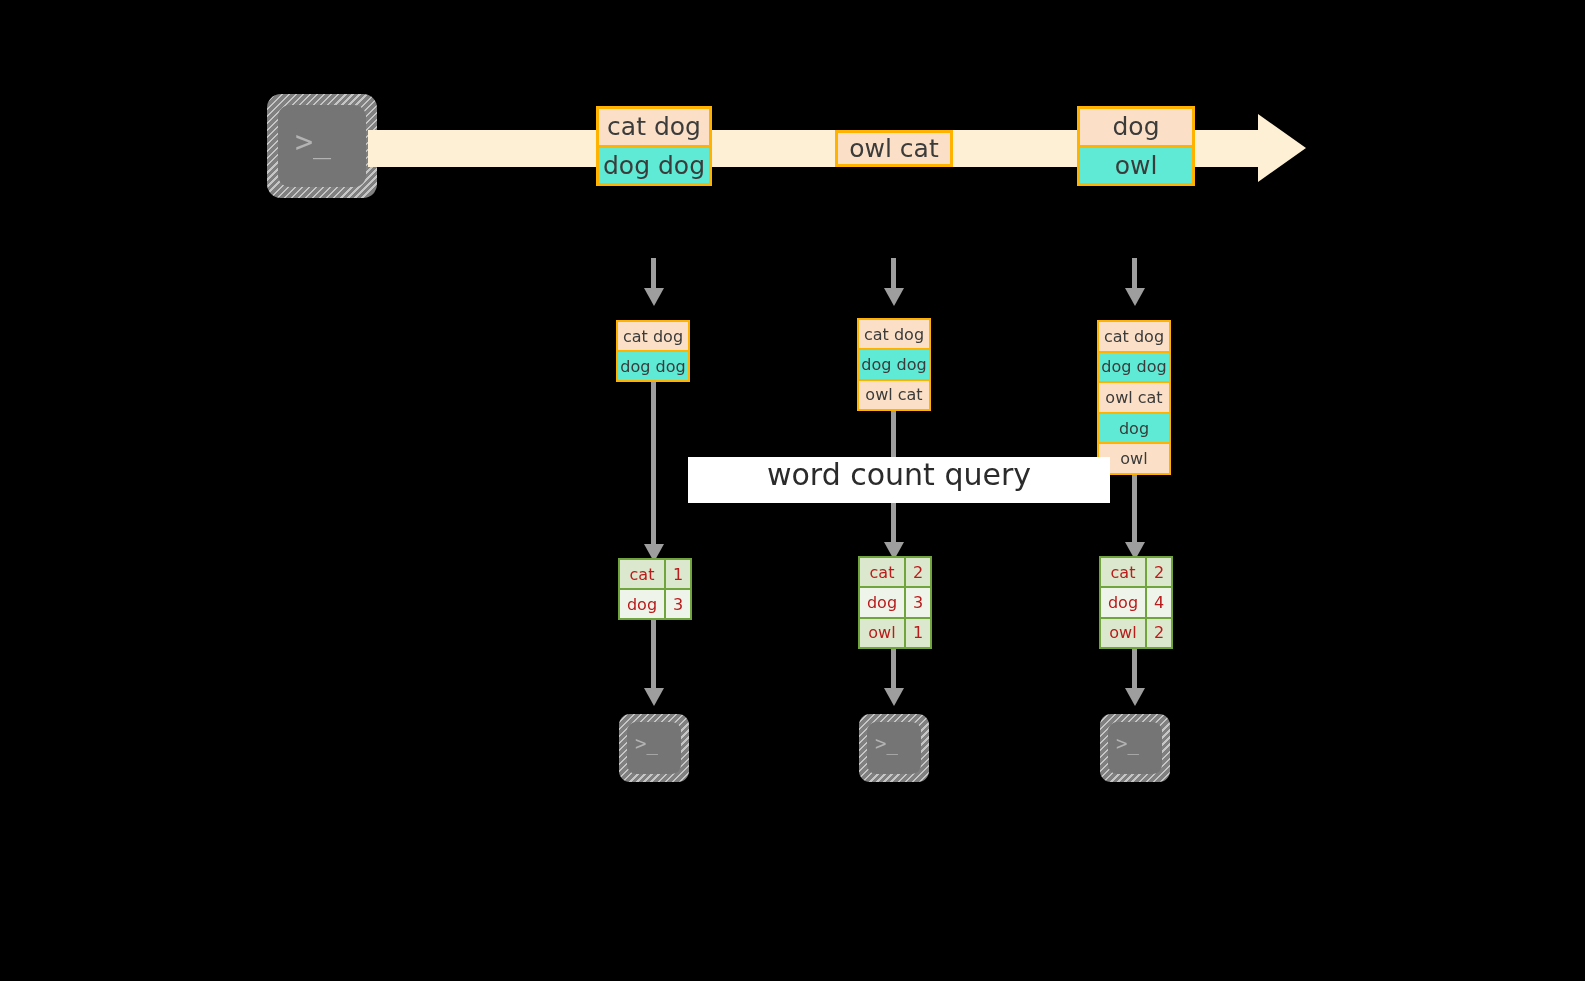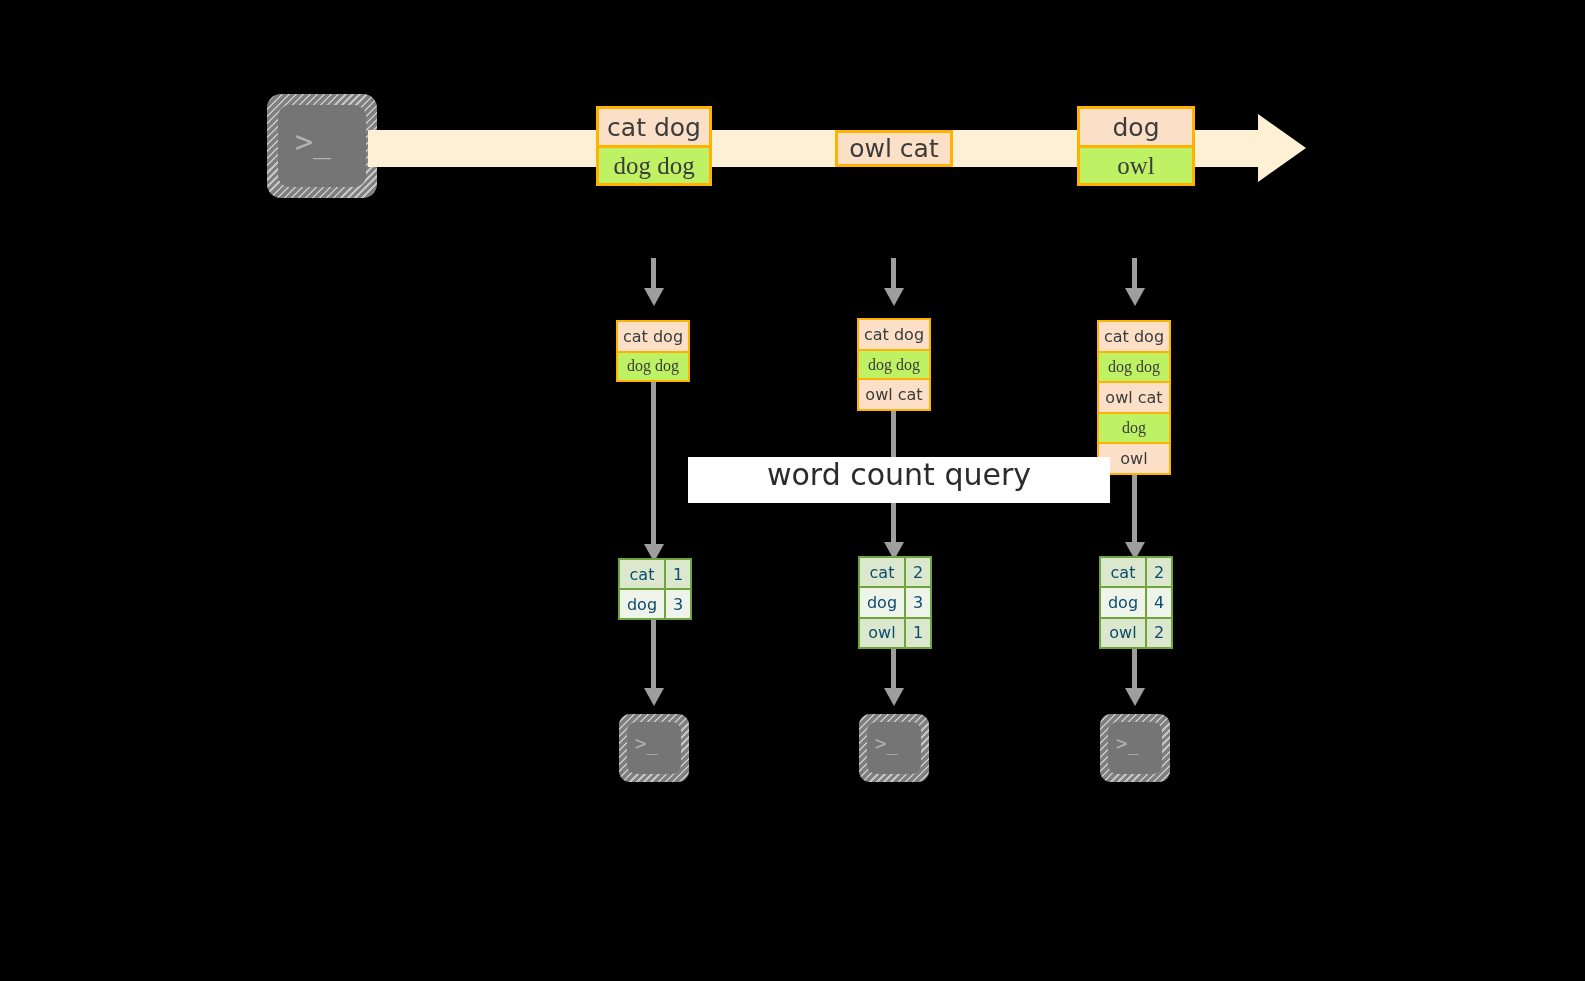--- a/index.html
+++ b/index.html
@@ -72,21 +72,21 @@
     box-sizing: border-box;
     flex: 1 1 auto;
     display: flex;
     align-items: center;
     justify-content: center;
     color: #3b3b3b;
     background: #FDF1E5;
     white-space: nowrap;
   }
   .msgrow.shade-a { background: #FBE0C7; }
-  .msgrow.shade-b { background: #bef264; font-family: Liberation Serif, serif; }
+  .msgrow.shade-b { background: #5eead4; }
   .msgrow + .msgrow { border-top: 3px solid #FFB300; }
 
   
   .msgbox.big .msgrow { font-size: 25px; }
   
   .msgbox.small { border-width: 2px; }
   .msgbox.small .msgrow { font-size: 16px; }
   .msgbox.small .msgrow + .msgrow { border-top-width: 2px; }
 
   
@@ -102,21 +102,21 @@
     flex: 1 1 auto;
     display: flex;
   }
   .grow + .grow { border-top: 2px solid #6FA53C; }
   .gcell {
     box-sizing: border-box;
     display: flex;
     align-items: center;
     justify-content: center;
     font-size: 16px;
-    color: #0c4a6e;
+    color: #b91c1c;
     white-space: nowrap;
   }
   .gcell.key { width: 44px; }
   .gcell.val { width: 26px; border-left: 2px solid #6FA53C; }
   .grow.sh-a .gcell { background: #DCE8CE; }
   .grow.sh-b .gcell { background: #EFF4EA; }
 
   
   .conn {
     position: absolute;

